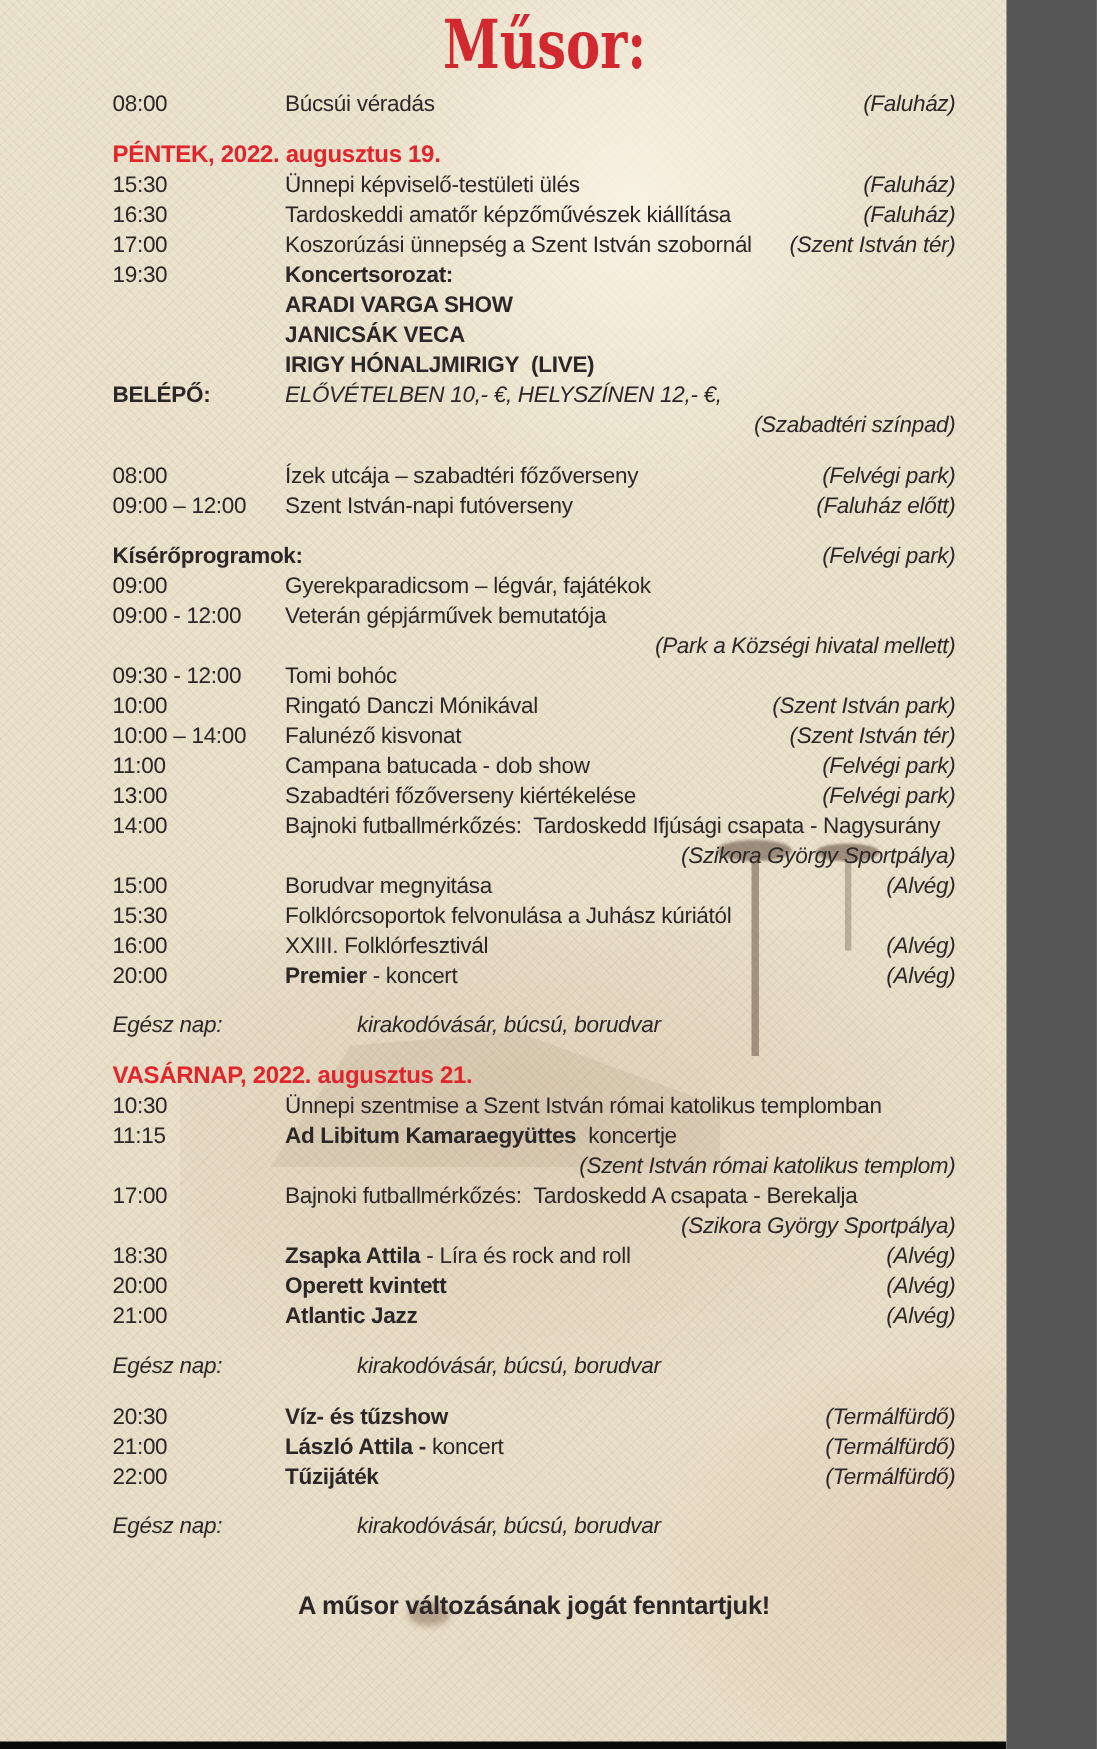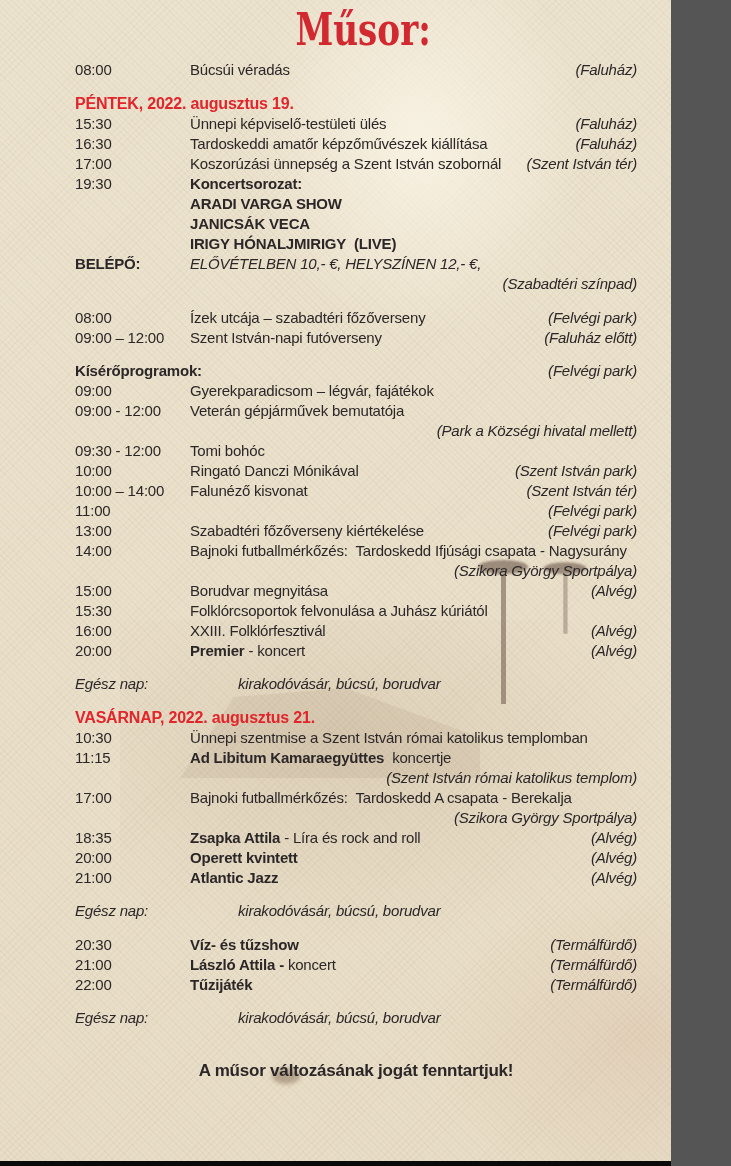--- a/index.html
+++ b/index.html
@@ -167,20 +167,21 @@
             <span class="d"><span>Ringató Danczi Mónikával</span></span>
             <span class="l">(Szent István park)</span>
           </div>
           <div class="row">
             <span class="t">10:00 – 14:00</span>
             <span class="d"><span>Falunéző kisvonat</span></span>
             <span class="l">(Szent István tér)</span>
           </div>
           <div class="row">
             <span class="t">11:00</span>
+            <span class="d"><span>Campana batucada - dob show</span></span>
             <span class="l">(Felvégi park)</span>
           </div>
           <div class="row">
             <span class="t">13:00</span>
             <span class="d"><span>Szabadtéri főzőverseny kiértékelése</span></span>
             <span class="l">(Felvégi park)</span>
           </div>
           <div class="row">
             <span class="t">14:00</span>
             <span class="d"><span>Bajnoki futballmérkőzés:&nbsp; Tardoskedd Ifjúsági csapata - Nagysurány</span></span>
@@ -226,21 +227,21 @@
             <span class="l">(Szent István római katolikus templom)</span>
           </div>
           <div class="row">
             <span class="t">17:00</span>
             <span class="d"><span>Bajnoki futballmérkőzés:&nbsp; Tardoskedd A csapata - Berekalja</span></span>
           </div>
           <div class="row locline">
             <span class="l">(Szikora György Sportpálya)</span>
           </div>
           <div class="row">
-            <span class="t">18:35</span>
+            <span class="t">18:30</span>
             <span class="d"><span class="b ">Zsapka Attila</span><span> - Líra és rock and roll</span></span>
             <span class="l">(Alvég)</span>
           </div>
           <div class="row">
             <span class="t">20:00</span>
             <span class="d"><span class="b ">Operett kvintett</span></span>
             <span class="l">(Alvég)</span>
           </div>
           <div class="row">
             <span class="t">21:00</span>

